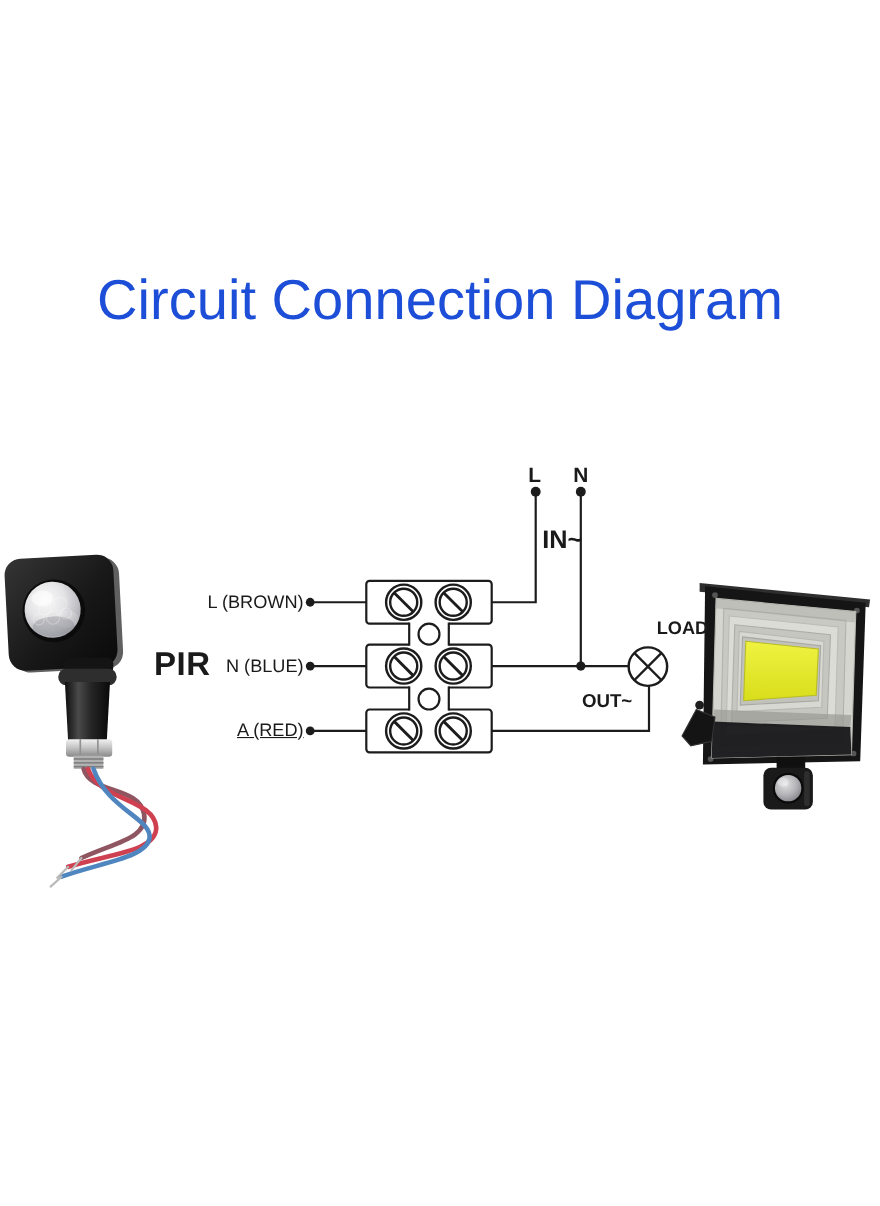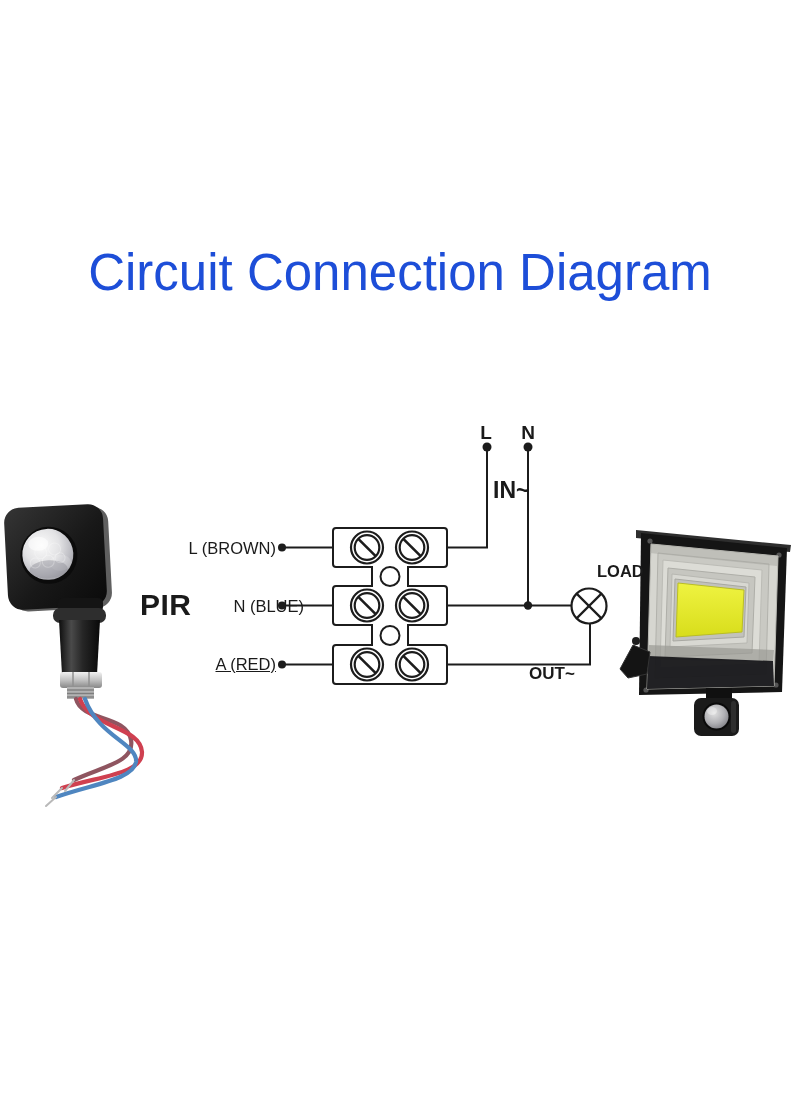--- a/index.html
+++ b/index.html
@@ -202,19 +202,19 @@
       <ellipse cx="712" cy="711" rx="5" ry="4" fill="#ffffff" opacity="0.35"></ellipse>
     </g>
   </svg>
 
   <div class="lbl lbl-b" style="left:477px;top:423px;width:18px;text-align:center;font-size:19px;">L</div>
   <div class="lbl lbl-b" style="left:519px;top:423px;width:18px;text-align:center;font-size:19px;">N</div>
   <div class="lbl lbl-b" style="left:493px;top:479px;font-size:23px;">IN~</div>
 
   <div class="lbl lbl-sm" style="right:524px;top:540px;">L (BROWN)</div>
   <div class="lbl pir" style="left:140px;top:590px;">PIR</div>
-  <div class="lbl lbl-sm" style="right:496px;top:598px;">N (BLUE)</div>
+  <div class="lbl lbl-sm" style="right:524px;top:598px;">N (BLUE)</div>
   <div class="lbl lbl-sm" style="right:524px;top:656px;text-decoration:underline;">A (RED)</div>
 
   <div class="lbl lbl-b" style="left:562px;top:563px;width:56px;text-align:left;font-size:16.5px;margin-left:35px;">LOAD</div>
-  <div class="lbl lbl-b" style="left:529px;top:629px;font-size:17px;margin-top:36px;">OUT~</div>
+  <div class="lbl lbl-b" style="left:529px;top:629px;font-size:17px;">OUT~</div>
 
 </div>
 
 </body></html>

